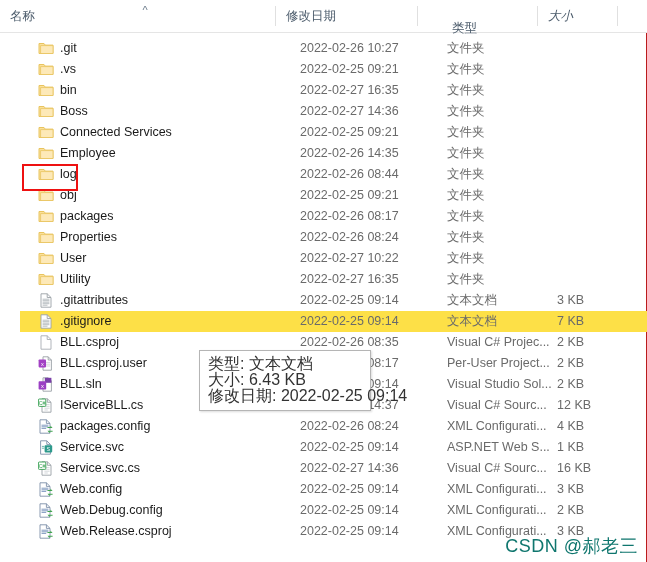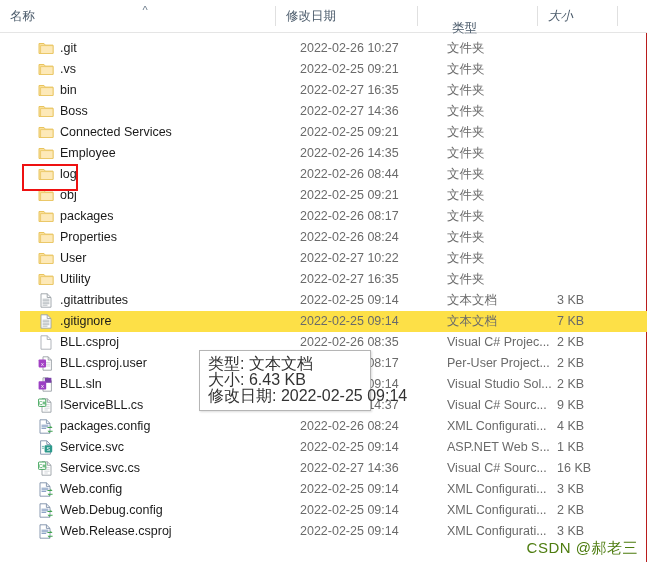--- a/index.html
+++ b/index.html
@@ -158,22 +158,22 @@
     color: #333333;
     line-height: 16px;
   }
   #tooltip div { white-space: nowrap; }
 
   
   #watermark {
     position: absolute;
     right: 8px;
     bottom: 4px;
-    font-size: 15px;
-    color: #4d7c0f;
+    font-size: 18px;
+    color: #0f766e;
     letter-spacing: 0.5px;
     user-select: none;
     white-space: nowrap;
     text-align: right;
   }
 </style>
 </head>
 <body>
 
 <div id="explorer">
@@ -433,21 +433,21 @@
               <line x1="6.4" y1="10.2" x2="11.6" y2="10.2"></line>
               <line x1="6.4" y1="12" x2="9.8" y2="12"></line>
             </g>
             <rect x="0.4" y="1" width="7.4" height="7.4" rx="1" fill="#ffffff" stroke="#2e9c4a" stroke-width="0.9"></rect>
             <text x="4.1" y="6.9" font-size="5.4" font-family="Liberation Sans, sans-serif" fill="#2e9c4a" text-anchor="middle">C#</text>
           </svg>
         </span>
         <div class="cell cell-name">IServiceBLL.cs</div>
         <div class="cell cell-date">2022-02-27 14:37</div>
         <div class="cell cell-type">Visual C# Sourc...</div>
-        <div class="cell cell-size">9 KB</div>
+        <div class="cell cell-size">12 KB</div>
       </div>
       <div class="row">
         <span class="icon">
           <svg width="16" height="15" viewBox="0 0 16 15">
             <path d="M2 0.8h6.4L12 4.4v9.8H2z" fill="#ffffff" stroke="#7d8fa8" stroke-width="0.9"></path>
             <path d="M8.4 0.8V4.4H12" fill="none" stroke="#7d8fa8" stroke-width="0.9"></path>
             <g stroke="#4a6fa5" stroke-width="0.7">
               <line x1="3.5" y1="6.2" x2="10.4" y2="6.2"></line>
               <line x1="3.5" y1="7.8" x2="10.4" y2="7.8"></line>
               <line x1="3.5" y1="9.4" x2="8.2" y2="9.4"></line>

